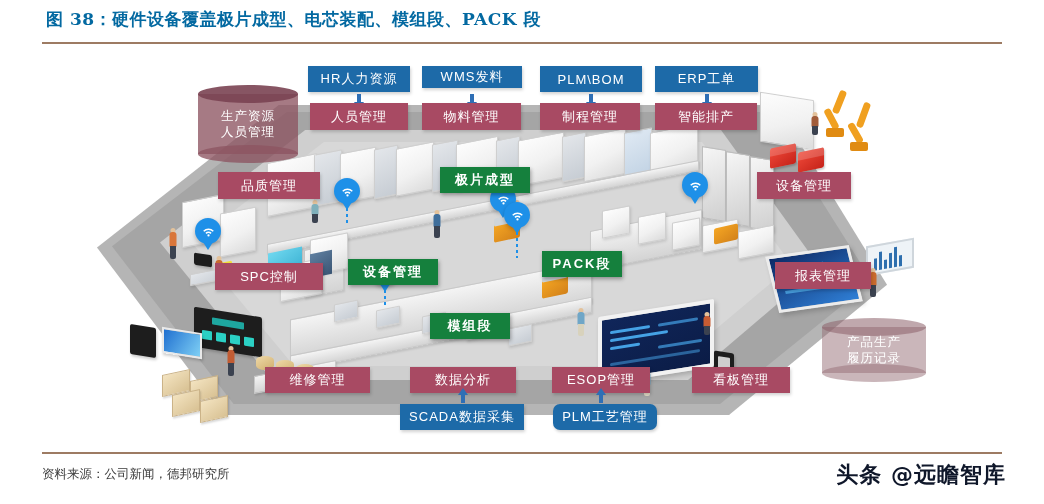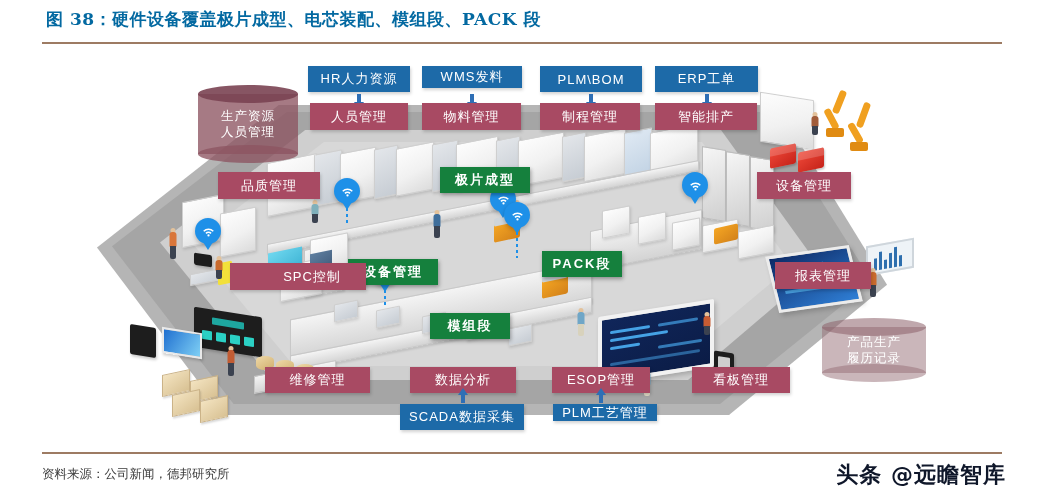--- a/index.html
+++ b/index.html
@@ -487,21 +487,21 @@
     <div class="lbl red" style="left:498px;top:53px;width:100px;height:27px;">
       <span>制程管理</span>
     </div>
     <div class="lbl red" style="left:613px;top:53px;width:102px;height:27px;">
       <span>智能排产</span>
     </div>
 
     <div class="lbl red" style="left:176px;top:122px;width:102px;height:27px;">
       <span>品质管理</span>
     </div>
-    <div class="lbl red" style="left:188px;top:213px;width:108px;height:27px;padding-left:28px;">
+    <div class="lbl red" style="left:173px;top:213px;width:108px;height:27px;">
       <span>SPC控制</span>
     </div>
 
     <div class="lbl red" style="left:715px;top:122px;width:94px;height:27px;">
       <span>设备管理</span>
     </div>
     <div class="lbl red" style="left:733px;top:212px;width:96px;height:27px;">
       <span>报表管理</span>
     </div>
 
@@ -517,21 +517,21 @@
     <div class="lbl red" style="left:650px;top:317px;width:98px;height:26px;">
       <span>看板管理</span>
     </div>
 
     <div class="arrow up" style="left:419px;top:345px;height:8px;"></div>
     <div class="arrow up" style="left:557px;top:345px;height:8px;"></div>
 
     <div class="lbl blue" style="left:358px;top:354px;width:124px;height:26px;">
       <span>SCADA数据采集</span>
     </div>
-    <div class="lbl blue" style="left:511px;top:354px;width:104px;height:17px;">
+    <div class="lbl blue" style="left:511px;top:354px;width:104px;height:26px;border-radius:7px;">
       <span>PLM工艺管理</span>
     </div>
 
   </div>
 
   <div class="rule-bottom"></div>
   <div class="src-note">资料来源：公司新闻，德邦研究所</div>
   <div class="watermark">头条 @远瞻智库</div>
 
 </div>

